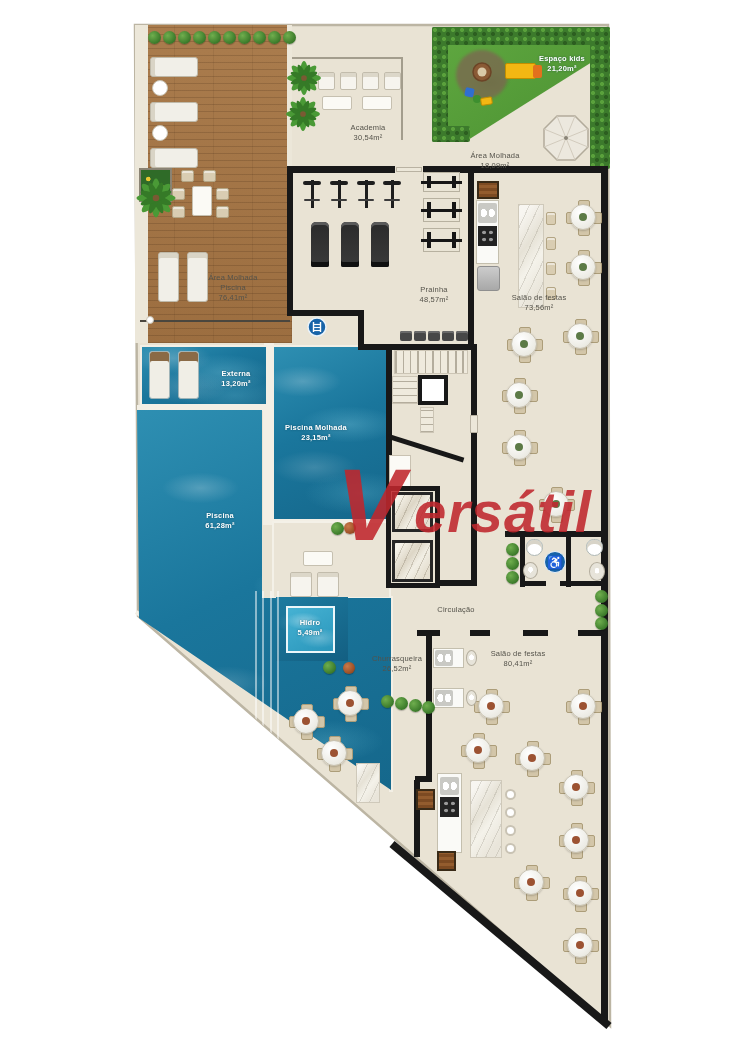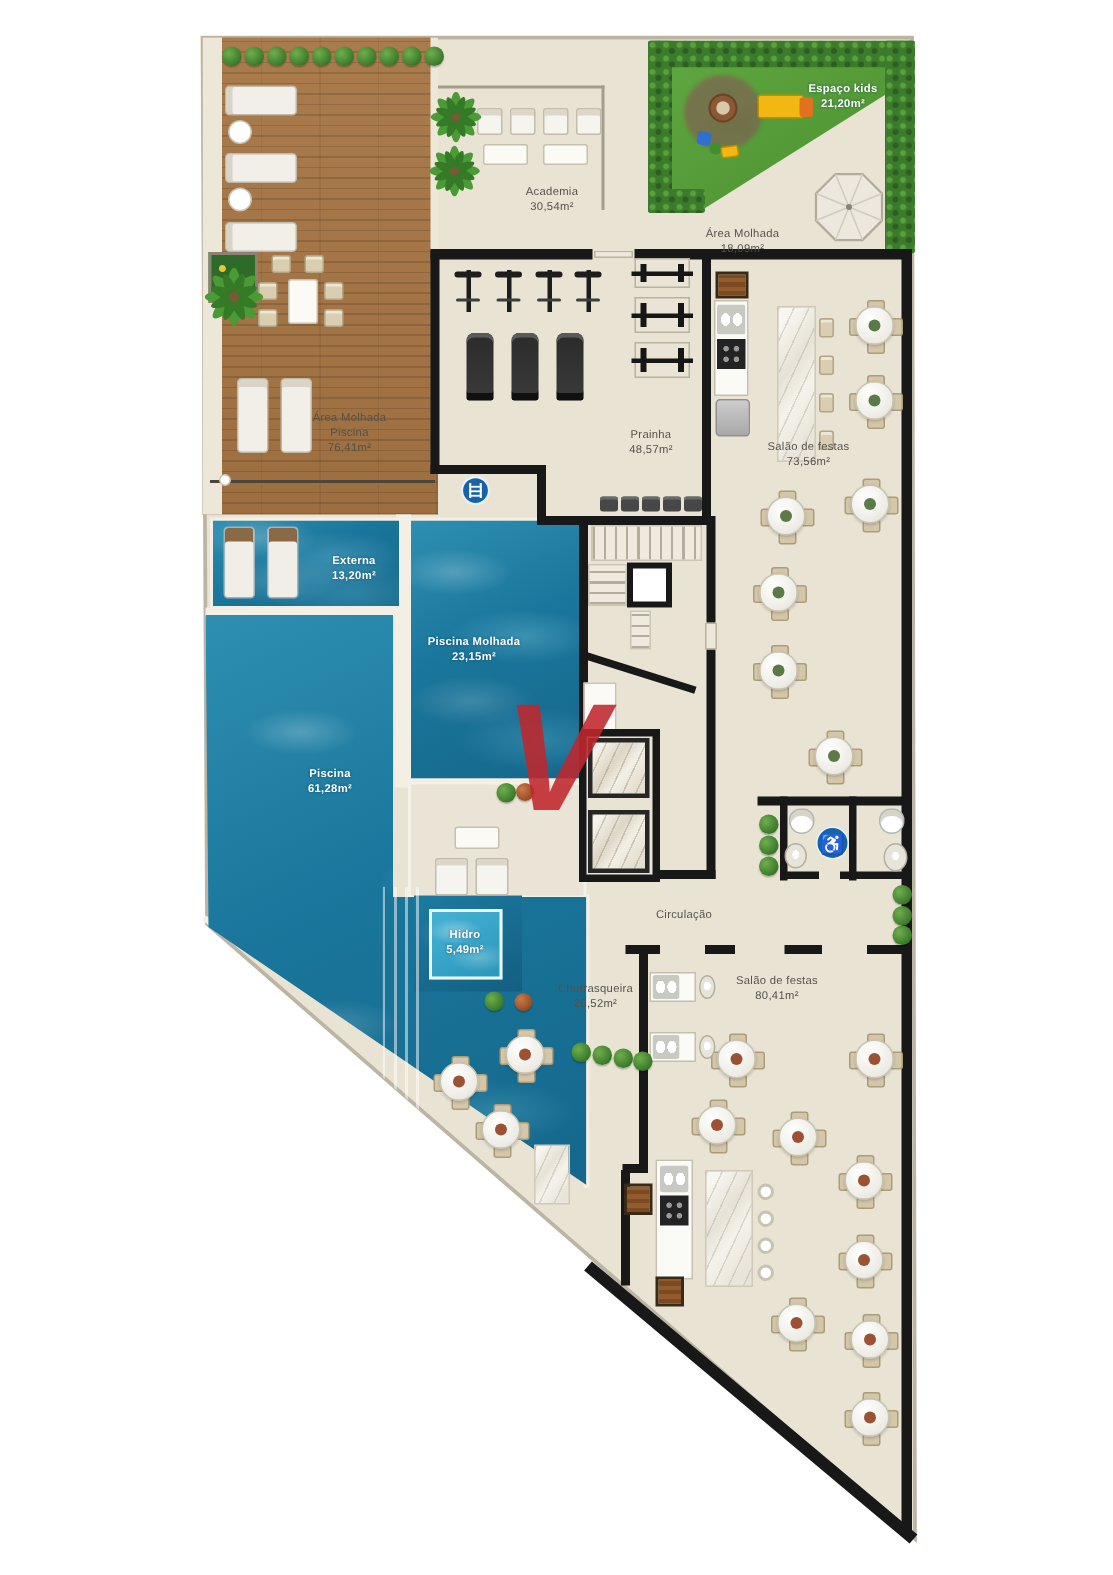--- a/index.html
+++ b/index.html
@@ -237,20 +237,21 @@
       <line x1="313" y1="324.5" x2="321" y2="324.5" stroke="#fff" stroke-width="1.2"></line>
       <line x1="313" y1="327.5" x2="321" y2="327.5" stroke="#fff" stroke-width="1.2"></line>
       <line x1="313" y1="330.5" x2="321" y2="330.5" stroke="#fff" stroke-width="1.2"></line>
     </g>
     <use href="#palm" transform="translate(156,198) scale(1.5)"></use>
     <use href="#palm" transform="translate(304,78) scale(1.3)"></use>
     <use href="#palm" transform="translate(303,114) scale(1.3)"></use>
   </svg>
 
   <div class="wm wmV"><span>V</span></div>
+  <div class="wm wm2"><span>ersátil</span></div>
 <div class="s deck" style="left: 135px; top: 25px; width: 157px; height: 318px;"></div>
     <div class="s strip" style="left: 135px; top: 25px; width: 13px; height: 318px;"></div>
     <div class="s strip" style="left: 287px; top: 25px; width: 5px; height: 143px;"></div>
     <div class="s grass" style="left: 446px; top: 44px; width: 147px; height: 96px; clip-path: polygon(0px 0px, 146px 0px, 146px 18px, 22px 96px, 0px 96px);"></div>
     <div class="s hedge" style="left: 432px; top: 27px; width: 178px; height: 18px;"></div>
     <div class="s hedge" style="left: 432px; top: 27px; width: 16px; height: 115px;"></div>
     <div class="s hedge" style="left: 590px; top: 27px; width: 20px; height: 142px;"></div>
     <div class="s hedge" style="left: 432px; top: 126px; width: 38px; height: 16px;"></div>
     <div class="s coping" style="left: 137px; top: 405px; width: 131px; height: 6px;"></div>
     <div class="s coping" style="left: 264px; top: 343px; width: 10px; height: 66px;"></div>

